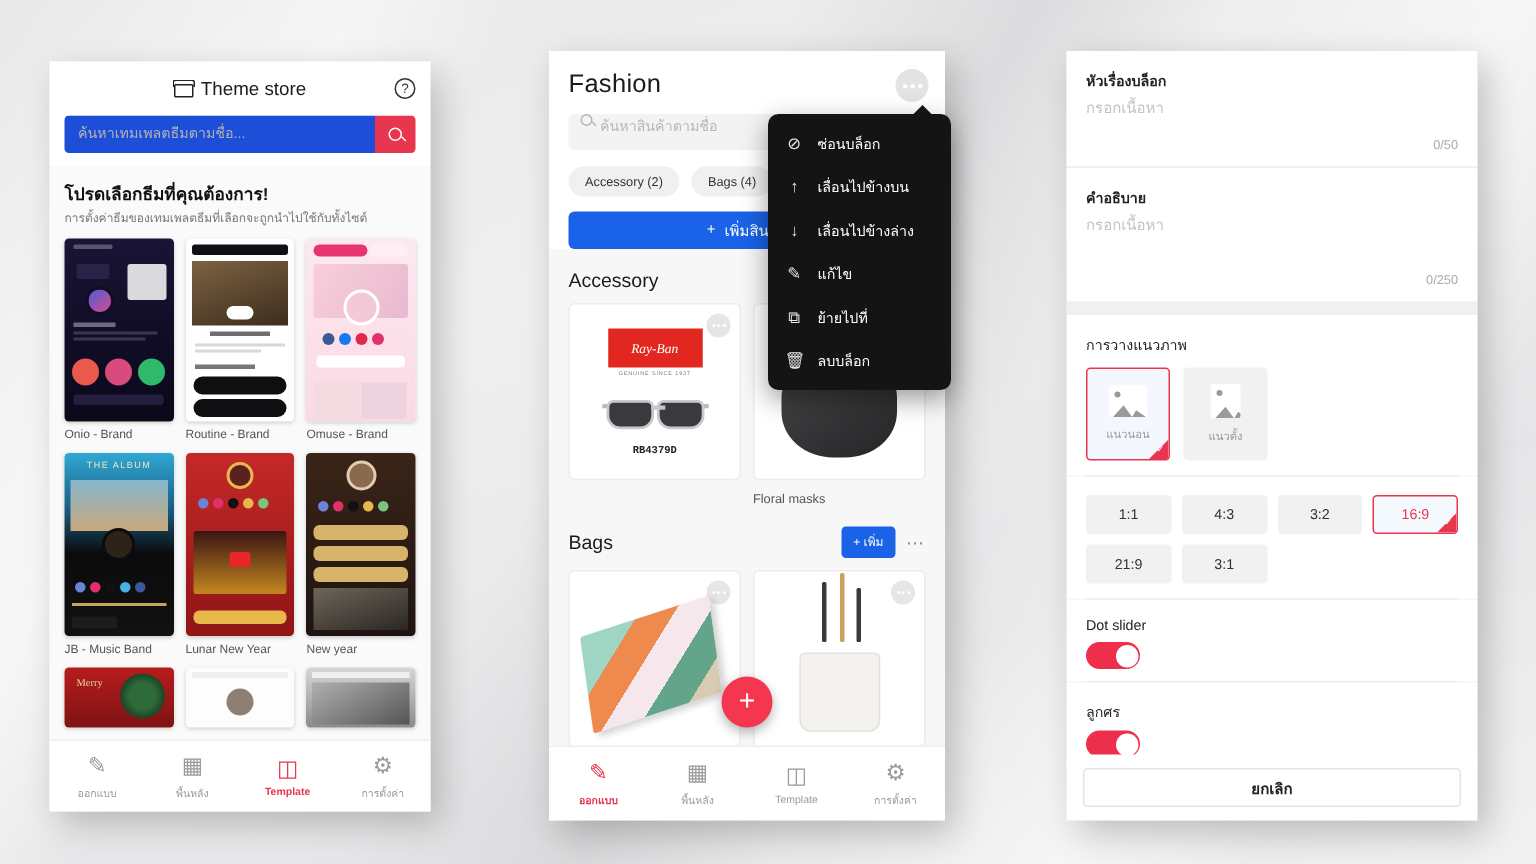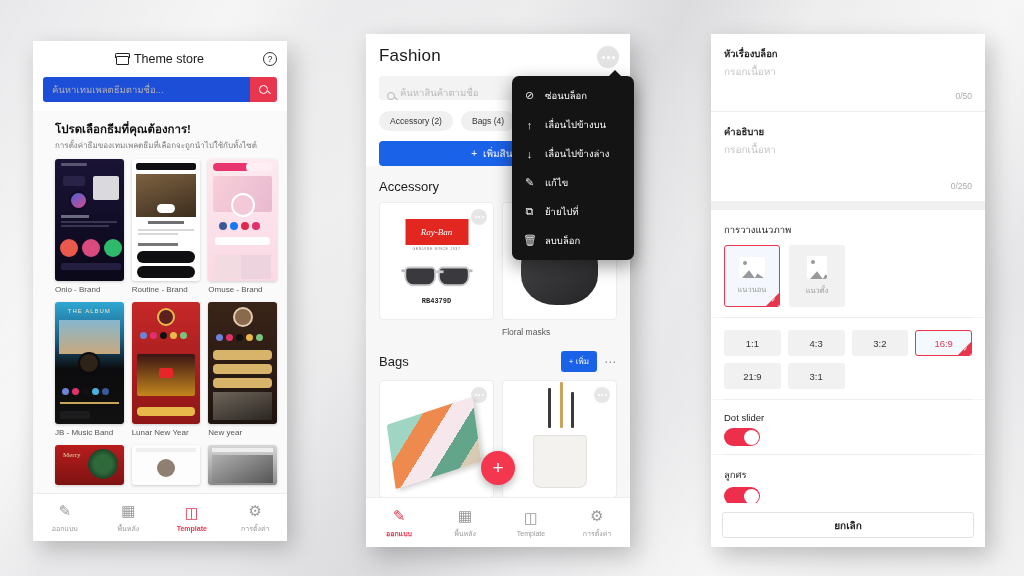--- a/index.html
+++ b/index.html
@@ -52,21 +52,21 @@
     flex:1; background:#1d4ed8; border-radius:3px 0 0 3px; height:25px; line-height:25px;
     font-size:9.5px; color:#b3b3b5; padding-left:9px; overflow:hidden; white-space:nowrap;
   }
   .ts-search-btn {
     width:27px; height:25px; background:#e8364f; border-radius:0 3px 3px 0;
     display:flex; align-items:center; justify-content:center;
   }
   .mag { width:9px; height:9px; border:1.4px solid #fff; border-radius:50%; position:relative; }
   .mag:after{ content:""; position:absolute; width:4px; height:1.4px; background:#fff;
     transform:rotate(45deg); right:-4px; bottom:0px; }
-  .ts-body { padding:9px 10px 0 22px; background:#fafafa; height:calc(100% - 70px); overflow:hidden;}
+  .ts-body { padding:9px 10px 0 10px; background:#fafafa; height:calc(100% - 70px); overflow:hidden;}
   .ts-h1 { font-size:11.5px; font-weight:bold; color:#111; margin-bottom:3px; }
   .ts-h2 { font-size:8px; color:#777; margin-bottom:8px; line-height:1.3; }
   .ts-grid { display:grid; grid-template-columns: repeat(3, 1fr); gap:8px 8px; }
   .ts-card { }
   .ts-thumb { width:100%; height:122px; border-radius:3px; overflow:hidden; position:relative;
      box-shadow:0 1px 3px rgba(0,0,0,.18); }
   .ts-name { font-size:8px; color:#555; margin-top:4px; white-space:nowrap; overflow:hidden;}
   
   .th-onio { background:linear-gradient(175deg,#1b1436 0%,#100c24 60%,#0b0819 100%); }
   .th-routine { background:#ffffff; }
@@ -90,21 +90,21 @@
   #panel-fashion { left:366px; top:34px; width:264px; height:513px; background:#f7f7f8;}
   .fa-top { background:#fff; padding:12px 13px 0 13px; position:relative; }
   .fa-title { font-size:17px; color:#1b1b1b; font-weight:400; letter-spacing:.2px;}
   .fa-dots {
     position:absolute; right:11px; top:12px; width:22px; height:22px; border-radius:50%;
     background:#e3e3e4; display:flex; align-items:center; justify-content:center; gap:2px;
   }
   .fa-dots i { width:3px; height:3px; border-radius:50%; background:#fff; display:block;}
   .fa-search {
     margin-top:10px; height:24px; background:#f3f3f4; border-radius:4px; display:flex;
-    align-items:flex-end; padding-left:8px; gap:5px;
+    align-items:flex-start; padding-left:8px; gap:5px;
   }
   .mag-g { width:8px; height:8px; border:1.2px solid #b5b5b8; border-radius:50%; position:relative;flex:none;}
   .mag-g:after{ content:""; position:absolute; width:4px; height:1.2px; background:#b5b5b8;
     transform:rotate(45deg); right:-4px; bottom:0; }
   .fa-search span { font-size:9.5px; color:#b8b8bb; }
   .fa-chips { display:flex; gap:8px; margin-top:11px; }
   .chip { background:#f0f0f1; border-radius:12px; padding:5px 11px; font-size:8.5px; color:#333; }
   .fa-addbtn {
     margin-top:10px; height:25px; background:#1a62e8; border-radius:4px; color:#fff;
     font-size:10px; display:flex; align-items:center; justify-content:center; gap:6px;

